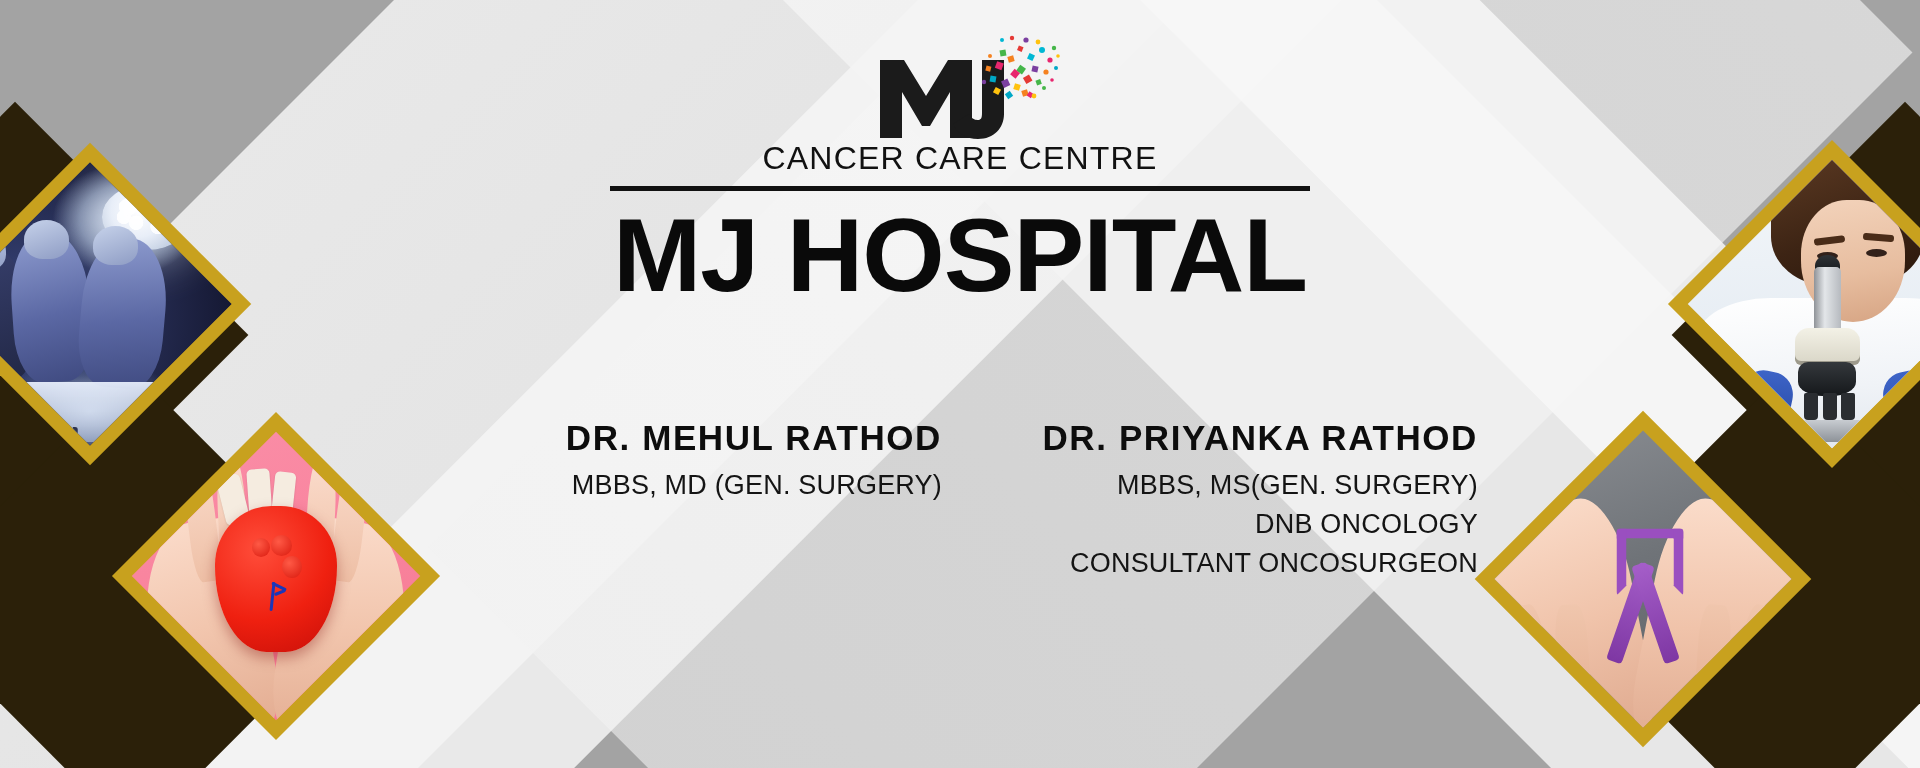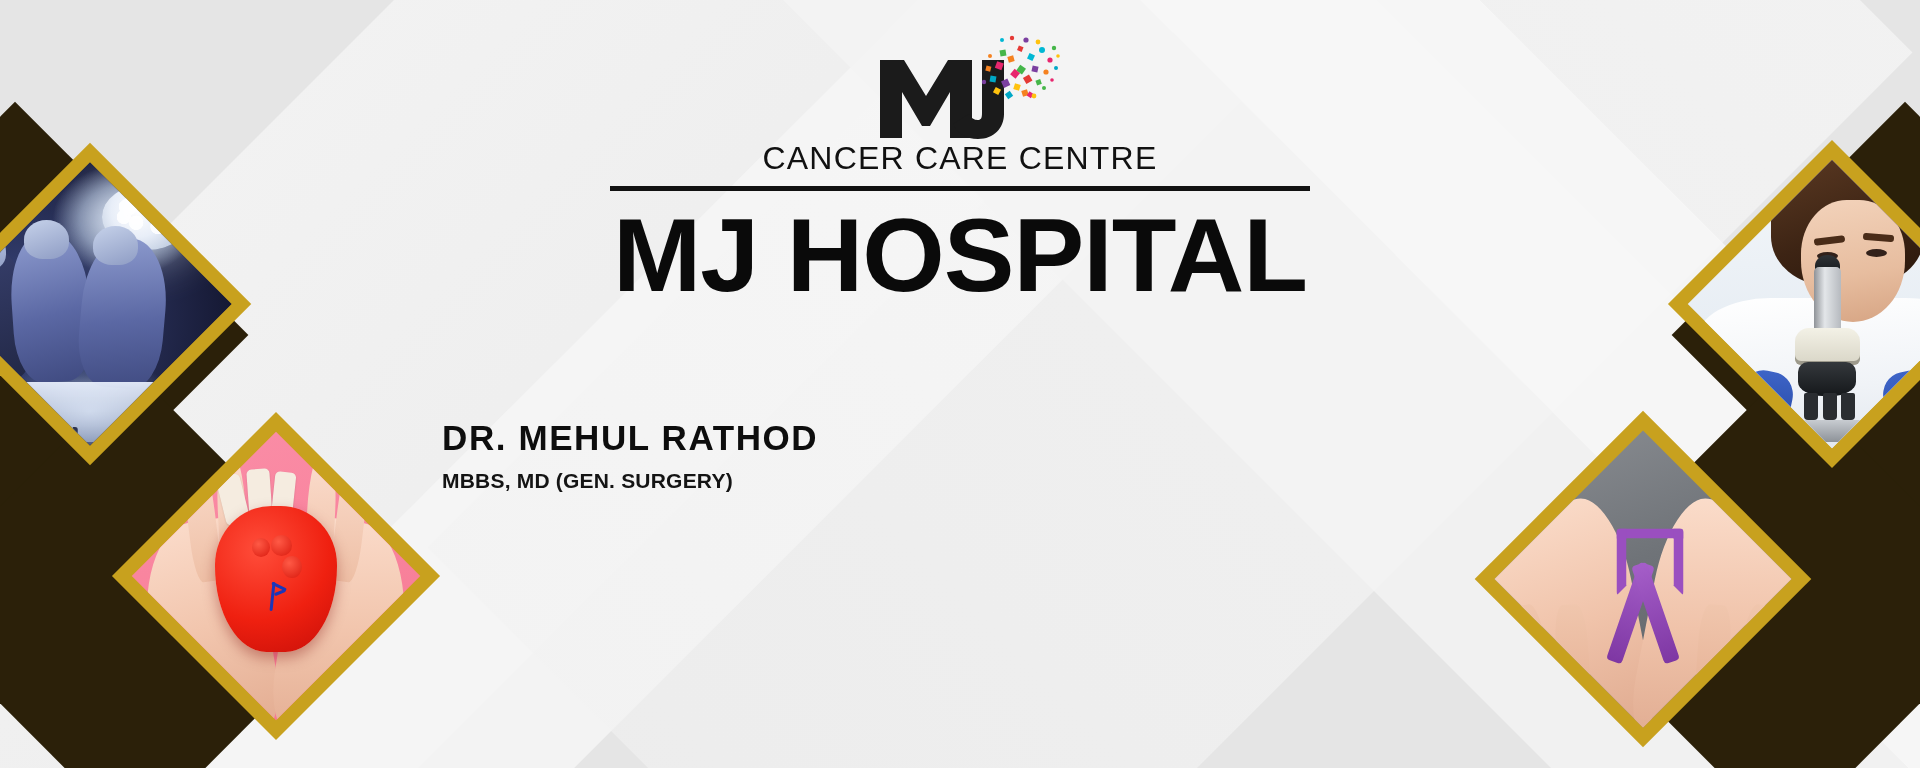--- a/index.html
+++ b/index.html
@@ -2,21 +2,21 @@
 <html><head>
 <meta charset="utf-8">
 <style>
   html,body{margin:0;padding:0;}
   body{
     width:1920px;height:768px;overflow:hidden;
     background:#fbfbfb;
     font-family:"Liberation Sans", sans-serif;
     position:relative;
   }
-  #stage{position:absolute;inset:0;width:1920px;height:768px;overflow:hidden;background:#e5e5e5;}
+  #stage{position:absolute;inset:0;width:1920px;height:768px;overflow:hidden;background:#a3a3a3;}
 
   
   .bg-band{position:absolute;background:#f0f0f0;opacity:.85;}
   .band-a{width:560px;height:1700px;left:180px;top:-520px;transform:rotate(45deg);
           background:linear-gradient(90deg,#f4f4f4,#efefef);}
   .band-b{width:300px;height:1700px;left:690px;top:-560px;transform:rotate(45deg);
           background:#f6f6f6;}
   .band-c{width:420px;height:1700px;left:1180px;top:-540px;transform:rotate(-45deg);
           background:#f3f3f3;}
   .band-d{width:240px;height:1700px;left:1520px;top:-520px;transform:rotate(-45deg);
@@ -184,23 +184,23 @@
   .line-heart{
     font-size:31px;letter-spacing:.6px;color:#111;font-weight:400;line-height:1;
   }
   .title-main{
     font-size:104px;font-weight:700;letter-spacing:-1px;color:#0a0a0a;
     line-height:1.05;margin-top:10px;
     transform:scaleX(1.02);
   }
 
   #docs{position:absolute;left:0;right:0;top:418px;display:flex;justify-content:center;gap:36px;}
-  .doc{width:500px;text-align:left;}
+  .doc{width:500px;text-align:right;}
   .doc-name{font-size:35px;font-weight:700;letter-spacing:1.6px;color:#0d0d0d;white-space:nowrap;}
-  .doc-cred{font-size:21px;color:#141414;letter-spacing:.2px;line-height:1.45;margin-top:8px;font-weight:700;}
+  .doc-cred{font-size:27px;color:#141414;letter-spacing:.2px;line-height:1.45;margin-top:8px;font-weight:400;}
 </style>
 </head>
 <body>
 
 <div id="stage">
 
   <div class="bg-band band-a"></div>
   <div class="bg-band band-b"></div>
   <div class="bg-band band-e"></div>
   <div class="bg-band band-c"></div>
@@ -354,17 +354,23 @@
     <div id="docs">
 
       <div class="doc">
         <div class="doc-name">DR. MEHUL  RATHOD</div>
         <div class="doc-cred">
           <div>MBBS, MD (GEN. SURGERY)</div>
         </div>
       </div>
 
       <div class="doc">
+        <div class="doc-name">DR. PRIYANKA  RATHOD</div>
+        <div class="doc-cred">
+          <div>MBBS, MS(GEN. SURGERY)</div>
+          <div>DNB ONCOLOGY</div>
+          <div>CONSULTANT ONCOSURGEON</div>
+        </div>
       </div>
 
     </div>
   </div>
 </div>
 
 </body></html>

